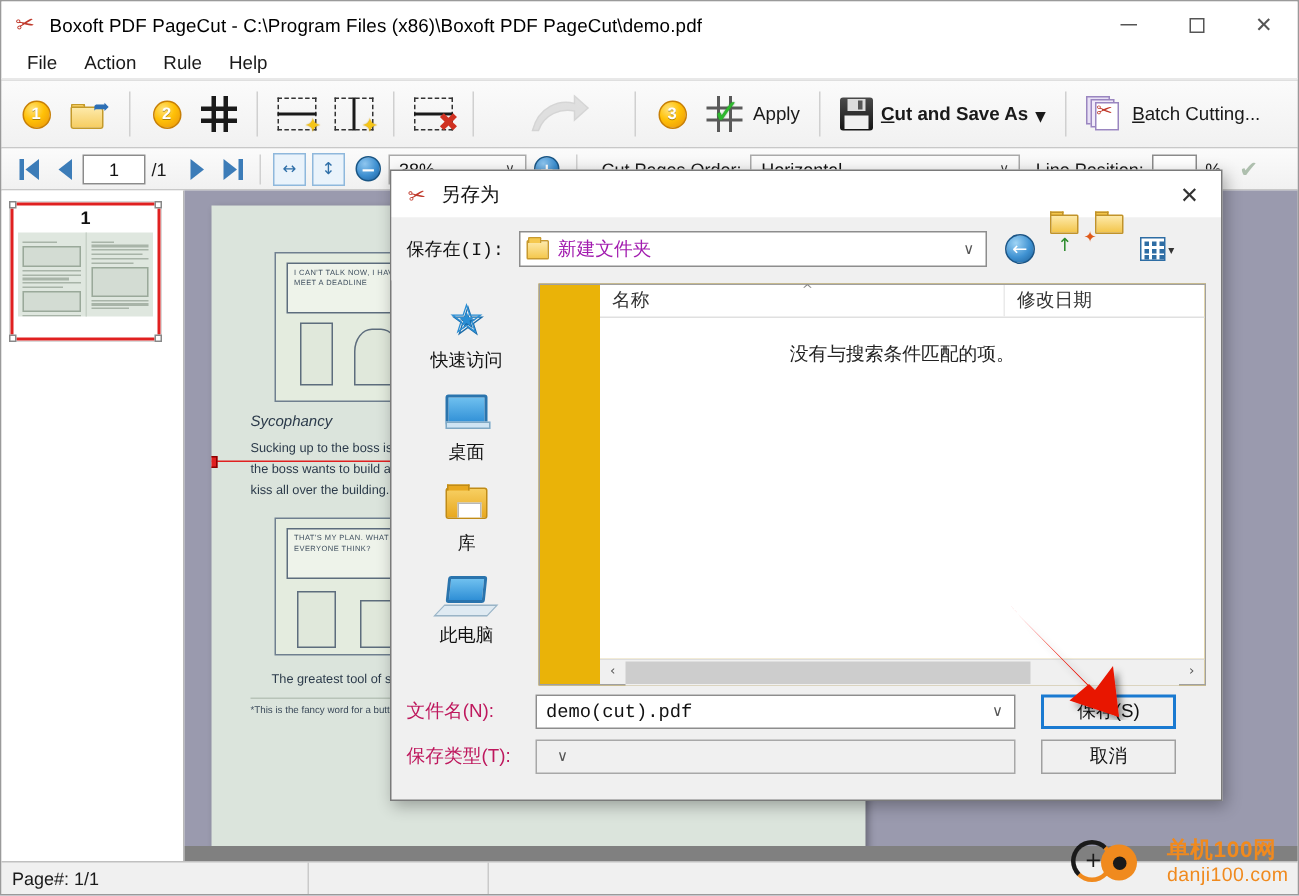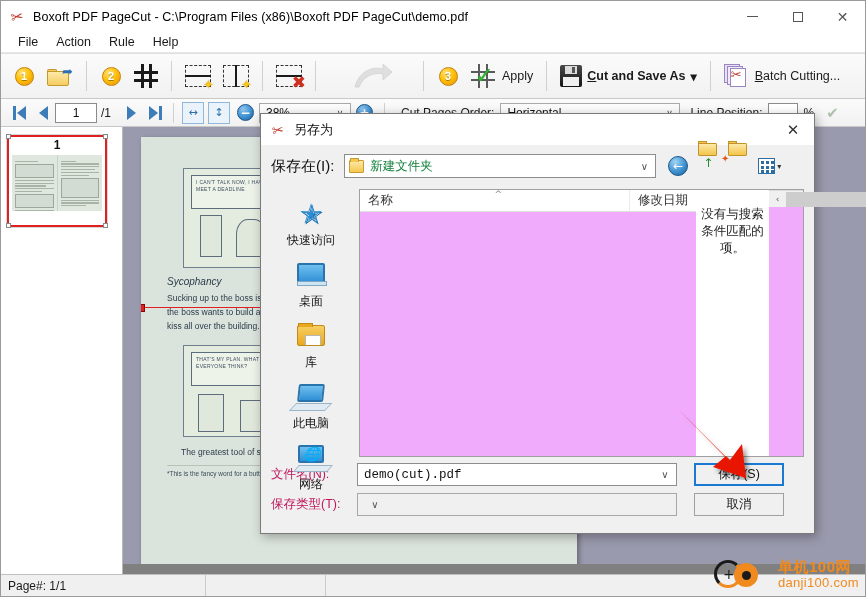--- a/index.html
+++ b/index.html
@@ -325,34 +325,34 @@
   .dlg-close {
     margin-left:auto; width:42px; height:31px; display:flex; align-items:center;
     justify-content:center; font-size:15px; color:#333;
     font-family:"DejaVu Sans", sans-serif;
   }
 
   .dlg-row-save {
     height:42px; display:flex; align-items:center; padding:0 10px; flex:0 0 auto;
     background:#f0f0f0;
   }
-  .lbl-cn { font-size:15px; color:#111; white-space:nowrap; font-family:Liberation Sans, sans-serif; }
+  .lbl-cn { font-size:12px; color:#111; white-space:nowrap; font-family:Liberation Mono, monospace; }
   .lookin-combo {
     width:312px; height:24px; border:1px solid #8d8d8d; background:#fff;
     display:flex; align-items:center; margin-left:10px; padding-left:4px;
   }
   .folder-mini {
     width:15px; height:13px; background:linear-gradient(#fde9a9,#f5c84e);
     border:1px solid #c89a2f; border-radius:1px; margin-right:6px; position:relative; flex:0 0 auto;
   }
   .folder-mini::before {
     content:""; position:absolute; left:0; top:-3px; width:7px; height:3px;
     background:#f5c84e; border:1px solid #c89a2f; border-bottom:none; border-radius:1px 1px 0 0;
   }
-  .lookin-combo .val { flex:1; font-size:12.5px; color:#15803d; }
+  .lookin-combo .val { flex:1; font-size:12.5px; color:#a21caf; }
   .lookin-combo .cv-arrow {
     width:22px; text-align:center; color:#555; font-size:10px;
     font-family:"DejaVu Sans", sans-serif;
   }
   .dlg-icons { display:flex; align-items:center; gap:8px; margin-left:12px; }
   .dlg-ic { width:22px; height:20px; position:relative; cursor:default; }
   .ic-back {
     width:20px; height:20px; border-radius:50%;
     background:radial-gradient(circle at 35% 28%, #9fd4f5 0%, #3f92d2 55%, #1c5f98 100%);
     color:#fff; display:flex; align-items:center; justify-content:center;
@@ -406,22 +406,22 @@
   .ic-pc::after { content:""; position:absolute; left:-6px; top:17px; width:34px; height:6px;
              background:#dfeaf2; border:1px solid #9ab4c6; transform:skewX(-40deg); }
   .ic-net { position:absolute; left:4px; top:2px; width:26px; height:18px;
              background:linear-gradient(#6fc0ef,#2f8fd6); border:2px solid #2a74ad; border-radius:2px; }
   .ic-net::before { content:"\1F310"; position:absolute; left:3px; top:-1px; font-size:14px; color:#2a8a3a;
              font-family:"DejaVu Sans", sans-serif; }
   .ic-net::after { content:""; position:absolute; left:-4px; top:18px; width:32px; height:5px;
              background:#dfeaf2; border:1px solid #9ab4c6; transform:skewX(-40deg); }
 
   .filelist-wrap {
-    flex:1 1 auto; display:flex; flex-direction:row; min-width:0;
-    border:1px solid #a0a0a0; background:#f0abfc; margin:2px 0 0 2px;
+    flex:1 1 auto; display:flex; flex-direction:column; min-width:0;
+    border:1px solid #a0a0a0; background:#eab308; margin:2px 0 0 2px;padding-left:40px;
   }
   .fl-header { height:22px; display:flex; background:#fff; border-bottom:1px solid #e0e0e0; flex:0 0 auto; }
   .fl-col {
     display:flex; align-items:center; padding:0 8px; font-size:12.5px; color:#333;
     position:relative; height:100%;
   }
   .fl-col.name { width:270px; border-right:1px solid #eaeaea; }
   .fl-col.date { flex:1; }
   .sortmark {
     position:absolute; left:50%; top:-1px; color:#888; font-size:9px;
@@ -848,26 +848,20 @@
             <i class="ic-lib"></i>
           </span>
         <span class="pl-lbl">库</span>
       </div>
       <div class="place">
         <span class="pi">
             <i class="ic-pc"></i>
           </span>
         <span class="pl-lbl">此电脑</span>
       </div>
-      <div class="place">
-        <span class="pi">
-            <i class="ic-net"></i>
-          </span>
-        <span class="pl-lbl">网络</span>
-      </div>
     </div>
 
     <div class="filelist-wrap">
       <div class="fl-header">
         <div class="fl-col name">
           <span>名称</span>
           <span class="sortmark">^</span>
         </div>
         <div class="fl-col date">
           <span>修改日期</span>

